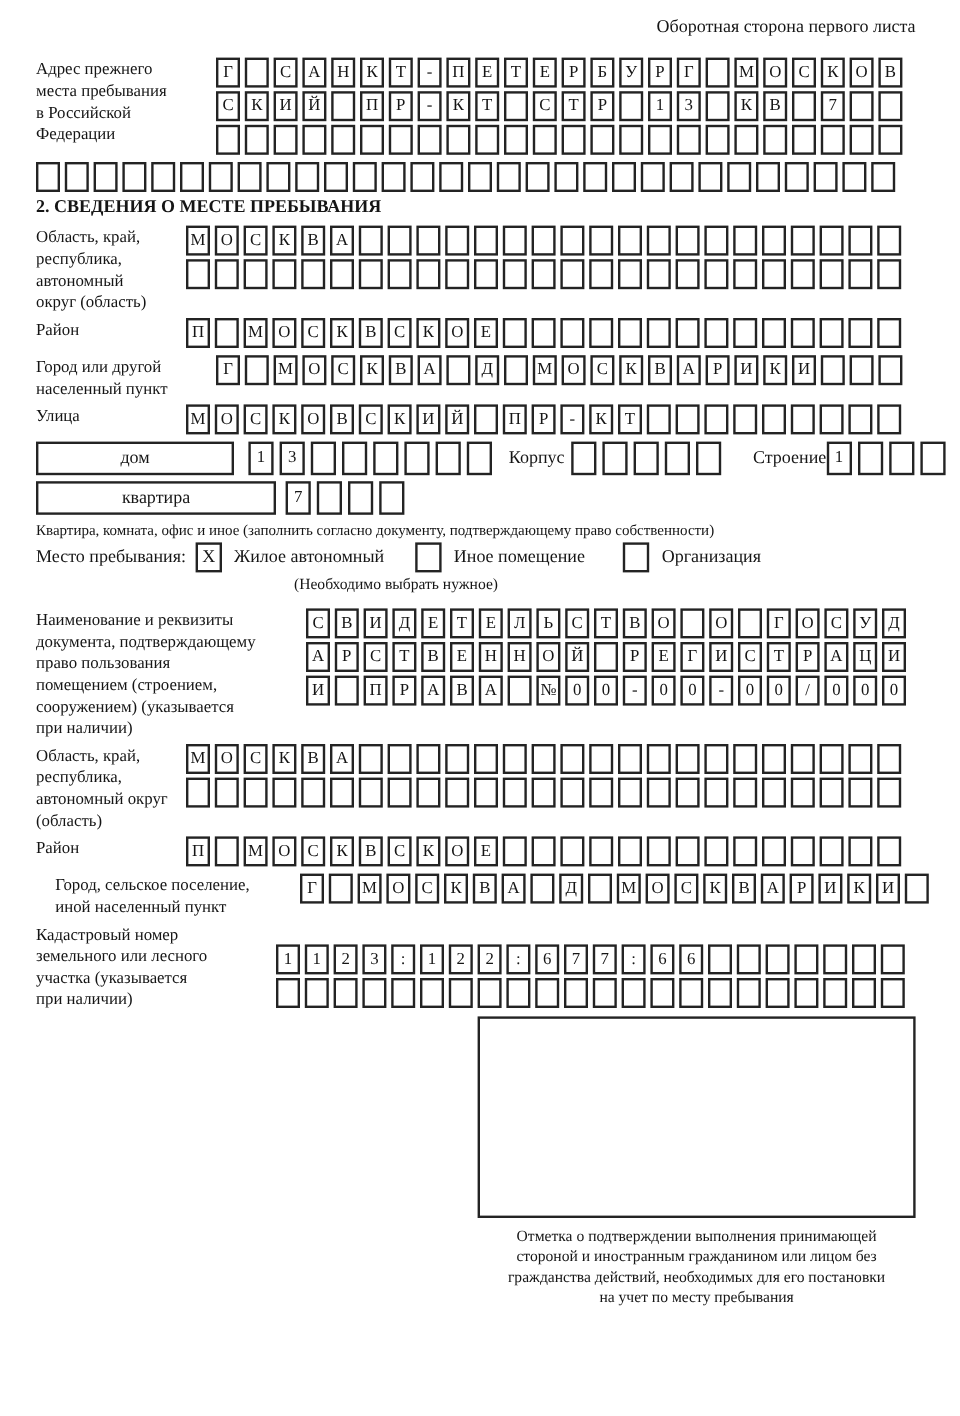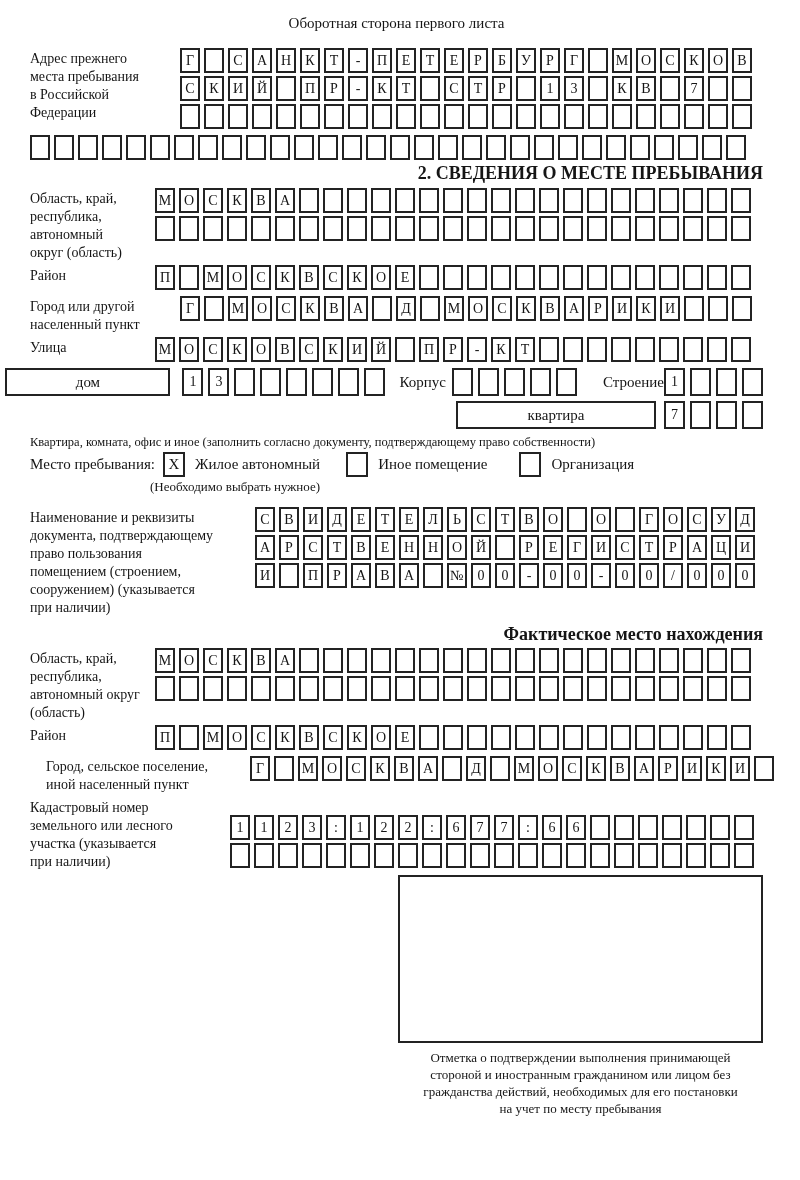--- a/index.html
+++ b/index.html
@@ -3,21 +3,21 @@
 <meta charset="utf-8">
 <style>
   html,body{margin:0;padding:0;background:#fff;}
   body{
     width:800px;height:1180px;overflow:hidden;
     font-family:"Liberation Serif","DejaVu Serif",serif;
     color:#151515;
   }
   .page{padding:14px 37px 0 30px;box-sizing:border-box;width:800px;}
   .header-note{
-    text-align:center;font-size:15px;line-height:18px;margin-bottom:16px;
+    text-align:right;font-size:15px;line-height:18px;margin-bottom:16px;
   }
   
   .field{display:flex;align-items:flex-start;margin-bottom:3px;}
   .lbl{
     font-size:14px;line-height:18px;white-space:pre-line;flex-shrink:0;
     padding-top:2px;
   }
   .w150{width:150px;}
   .w125{width:125px;}
   .w204{width:204px;margin-left:16px;}
@@ -29,51 +29,51 @@
   .cell{
     flex:0 0 20px;width:20px;height:25px;box-sizing:border-box;
     border:2px solid #232323;margin-right:4px;
     text-align:center;font-size:14px;line-height:21px;
     overflow:hidden;
   }
   .cellrow .cell:last-child{margin-right:0;}
   .caption{font-size:12.5px;line-height:16px;margin-bottom:2px;}
   .center{text-align:center;}
   .sec-title{
-    text-align:right;font-weight:bold;font-size:18px;line-height:19px;
+    text-align:left;font-weight:bold;font-size:15px;line-height:19px;
     margin:4px 0 5px 0;
   }
   .fact-title{margin-top:8px;margin-bottom:4px;}
   .fact-note{
     text-align:center;font-size:13px;line-height:16px;white-space:pre-line;
     margin-bottom:6px;
   }
   
-  .inline-row{display:flex;align-items:flex-start;margin-bottom:2px;justify-content:flex-end;}
+  .inline-row{display:flex;align-items:flex-start;margin-bottom:2px;}
   .named-box{
     box-sizing:border-box;border:2px solid #232323;height:28px;
     text-align:center;font-size:15px;line-height:24px;flex-shrink:0;
   }
   .house-box{width:165px;margin-right:12px;}
   .apt-box{width:200px;margin-right:8px;}
   .inline-lbl{font-size:15px;line-height:28px;flex-shrink:0;}
   .ml16{margin-left:14px;margin-right:6px;}
   .ml28{margin-left:26px;margin-right:0;}
   .inline-row .cell{height:28px;line-height:24px;flex-basis:21px;width:21px;margin-right:5px;}
   
   .stay-row{display:flex;align-items:center;margin-bottom:2px;margin-top:2px;}
   .stay-lbl{font-size:15px;margin-right:8px;}
   .checkbox{
     box-sizing:border-box;width:22px;height:25px;border:2px solid #232323;
     text-align:center;font-size:15px;line-height:21px;flex-shrink:0;
   }
   .opt-lbl{font-size:15px;margin:0 0 0 10px;}
   .gap1{margin-left:26px;}
   .gap2{margin-left:32px;}
-  .choose-note{margin-left:120px;width:360px;font-size:13px;margin-bottom:12px;}
+  .choose-note{margin-left:120px;width:360px;text-align:center;font-size:13px;margin-bottom:12px;}
   .mt2{margin-top:2px;}
   .cells-offset{padding-top:18px;}
   
   .stamp-wrap{width:365px;margin-left:auto;margin-top:4px;}
   .stamp-box{
     box-sizing:border-box;width:365px;height:168px;border:2px solid #232323;
   }
   .stamp-caption{
     margin-top:6px;text-align:center;font-size:13px;line-height:17px;
     white-space:pre-line;
@@ -493,21 +493,20 @@
           <span class="cell">0</span>
           <span class="cell">0</span>
           <span class="cell">/</span>
           <span class="cell">0</span>
           <span class="cell">0</span>
           <span class="cell">0</span>
         </div>
     </div>
   </div>
 
-  <div class="sec-title fact-title">Фактическое место нахождения</div>
 
   <div class="field">
     <div class="lbl w125">Область, край,
 республика,
 автономный округ
 (область)</div>
     <div class="rows">
       <div class="cellrow">
           <span class="cell">М</span>
           <span class="cell">О</span>

